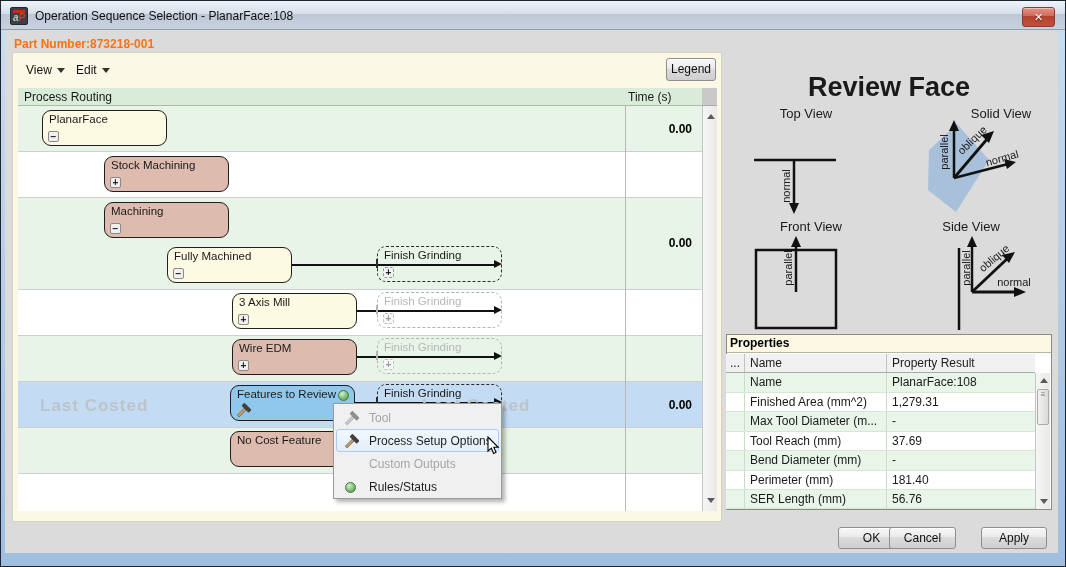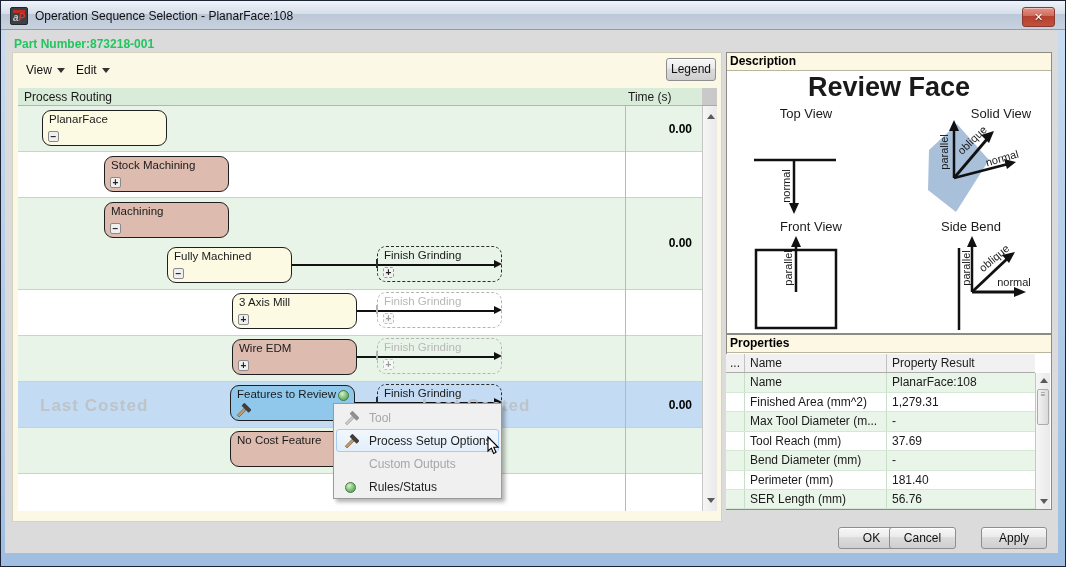--- a/index.html
+++ b/index.html
@@ -7,21 +7,21 @@
   .window{position:relative;width:1066px;height:567px;background:#1C2433;overflow:hidden;font-size:12px;color:#1a1a1a;}
   .frame{position:absolute;left:1px;top:1px;width:1064px;height:565px;background:linear-gradient(#CBDDF1,#9FBEE0);}
   .titlebar{position:absolute;left:1px;top:1px;width:1064px;height:29px;background:linear-gradient(#F0F4FA,#D6DEE9 45%,#BCC7D7 46%,#C8D2DF);border-bottom:1px solid #8E9DB1;}
   .app-icon{position:absolute;left:9px;top:6px;width:18px;height:18px;background:#3B4047;border-radius:2px;border:1px solid #23262b;}
   .app-icon .bar{position:absolute;left:2px;top:2px;width:12px;height:3px;background:#C42B1C;}
   .app-icon .txt{position:absolute;left:2px;top:4px;font-size:10px;font-weight:bold;font-style:italic;color:#BFC3C9;}
   .app-icon .txt b{color:#D9372A;}
   .title-text{position:absolute;left:34px;top:8px;font-size:12px;color:#101010;}
   .close-btn{position:absolute;left:1021px;top:6px;width:33px;height:20px;border-radius:3px;border:1px solid #8A3B31;background:linear-gradient(#E49287,#CE6A5B 45%,#B6402F 46%,#C0503C);box-shadow:inset 0 1px 0 rgba(255,255,255,.45);color:#fff;font-size:11px;font-weight:bold;text-align:center;line-height:18px;text-shadow:0 1px 1px rgba(0,0,0,.5);}
   .client{position:absolute;left:5px;top:30px;width:1053px;height:523px;background:#DBDBDB;}
-  .part-number{position:absolute;left:14px;top:37px;font-weight:bold;color:#22c55e;}
+  .part-number{position:absolute;left:14px;top:37px;font-weight:bold;color:#f97316;}
   .left-panel{position:absolute;left:12px;top:52px;width:710px;height:470px;background:#FCF8E6;border:1px solid #D6D2BE;}
   .menu-item-top{position:absolute;top:63px;font-size:12px;color:#111;}
   .caret{display:inline-block;width:0;height:0;border-left:4px solid transparent;border-right:4px solid transparent;border-top:5px solid #333;margin-left:5px;vertical-align:middle;}
   .win-btn{position:absolute;border:1px solid #8E8E8E;border-radius:3px;background:linear-gradient(#F7F7F7,#EBEBEB 45%,#DCDCDC 46%,#CFCFCF);text-align:center;font-size:12px;color:#111;box-shadow:inset 0 1px 0 #fff;}
   
   .rt{position:absolute;left:18px;top:88px;width:699px;height:423px;border:1px solid #8C8C82;background:#fff;}
   .rt-header{position:absolute;left:18px;top:88px;width:684px;height:18px;background:#D9EBD9;border-bottom:1px solid #A9BCA9;line-height:18px;}
   .rt-header .h1{position:absolute;left:6px;}
   .rt-header .h2{position:absolute;left:610px;}
   .rt-corner{position:absolute;left:702px;top:88px;width:15px;height:18px;background:#C9C9C9;border-bottom:1px solid #A9A9A9;}
@@ -238,29 +238,26 @@
     <div class="ctx-item">
       <span class="sphere ctx-icon" style="width:11px;height:11px;top:6px;left:8px;"></span>
       <span>Rules/Status</span>
     </div>
   </div>
 
   <svg class="cursor" style="left:487px;top:436px;" width="15" height="21" viewBox="0 0 15 21">
     <polygon points="1,1 1,15 4.4,12.2 6.6,17.4 9,16.3 6.8,11.3 11.2,11.3" fill="#ffffff" stroke="#000000" stroke-width="1.1"></polygon>
   </svg>
 
-  <div class="panel" style="left:726px;top:52px;width:326px;height:282px;">
-    <div class="panel-header">Description</div>
-  </div>
   <div class="diag-title" style="left:726px;top:72px;width:326px;">Review Face</div>
 
   <span class="view-lbl" style="left:806px;top:113px;">Top View</span>
   <span class="view-lbl" style="left:953px;top:113px;margin-left:48px;">Solid View</span>
   <span class="view-lbl" style="left:811px;top:226px;">Front View</span>
-  <span class="view-lbl" style="left:971px;top:226px;">Side Bend</span>
+  <span class="view-lbl" style="left:971px;top:226px;">Side View</span>
 
   <svg style="position:absolute;left:726px;top:70px;" width="325" height="263" viewBox="0 0 325 263">
 
     <line x1="28" y1="90" x2="110" y2="90" stroke="#111" stroke-width="2.5"></line>
     <line x1="68" y1="90" x2="68" y2="136" stroke="#111" stroke-width="2.5"></line>
     <polygon points="68,144 63,133 73,133" fill="#111"></polygon>
 
     <polygon points="203,80 231,54 263,90 230,142 202,120" fill="#A8C0DA"></polygon>
 
     <line x1="228" y1="108" x2="228" y2="58" stroke="#111" stroke-width="2.5"></line>

